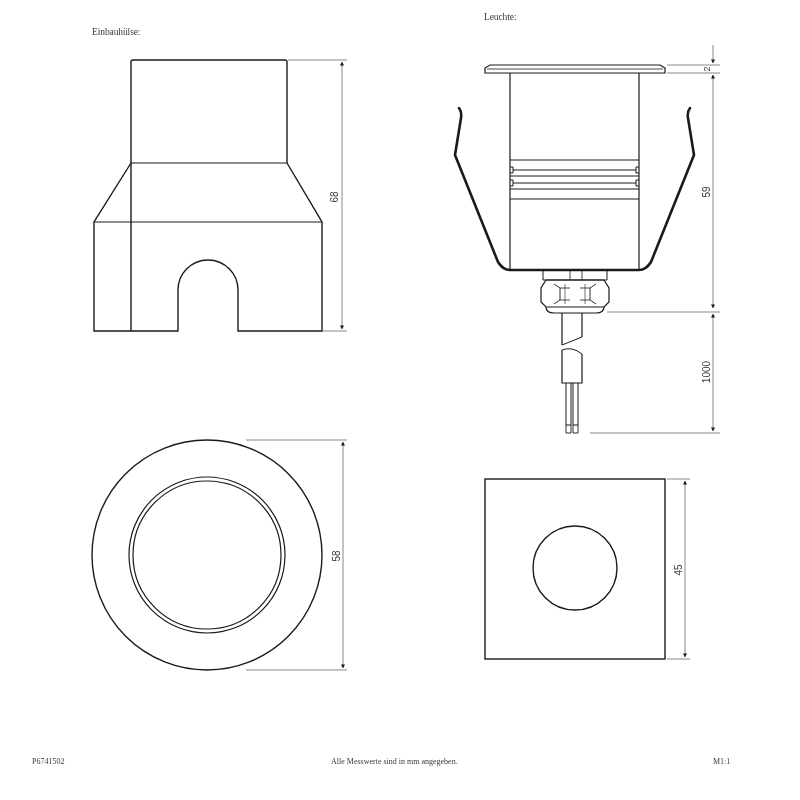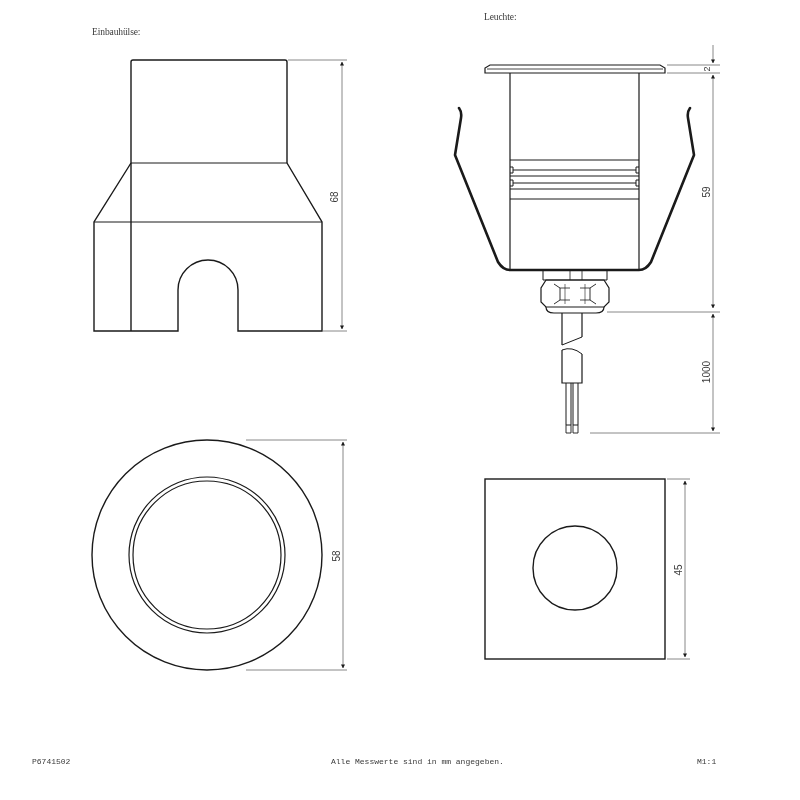--- a/index.html
+++ b/index.html
@@ -1,18 +1,18 @@
 <!DOCTYPE html>
 <html><head>
   <meta charset="utf-8">
   <style>
     html, body { margin: 0; padding: 0; background: #ffffff; }
     body { width: 800px; height: 800px; position: relative; overflow: hidden; font-family: "Liberation Sans", sans-serif; color: #333; }
     .label { position: absolute; font-size: 9.5px; color: #3a3a3a; font-family: Liberation Serif, serif; letter-spacing: -0.1px; }
-    .footer { position: absolute; font-size: 8px; color: #3a3a3a; font-family: Liberation Mono, monospace; }
+    .footer { position: absolute; font-size: 8px; color: #3a3a3a; font-family: Liberation Serif, serif; }
     svg.drawing { position: absolute; left: 0; top: 0; }
     .dimtext { font-family: "Liberation Sans", sans-serif; font-size: 10px; fill: #3a3a3a; }
   </style>
 </head>
 <body>
 
 <div class="label" style="left:92px; top:27px;">Einbauhülse:</div>
 <div class="label" style="left:484px; top:12px;">Leuchte:</div>
 
 <svg class="drawing" width="800" height="800" viewBox="0 0 800 800">
@@ -104,13 +104,13 @@
   <g stroke="#6a6a6a" stroke-width="0.8" fill="none">
     <line x1="667" y1="479" x2="690" y2="479"></line>
     <line x1="667" y1="659" x2="690" y2="659"></line>
     <line x1="685" y1="481" x2="685" y2="657" marker-start="url(#arr)" marker-end="url(#arr)"></line>
   </g>
   <text class="dimtext" transform="translate(682,570) rotate(-90)" text-anchor="middle">45</text>
 </svg>
 
 <div class="footer" style="left:32px; top:757px;">P6741502</div>
 <div class="footer" style="left:331px; top:757px;">Alle Messwerte sind in mm angegeben.</div>
-<div class="footer" style="left:697px; top:757px;">M1:1</div>
+<div class="footer" style="left:713px; top:757px;">M1:1</div>
 
 </body></html>

